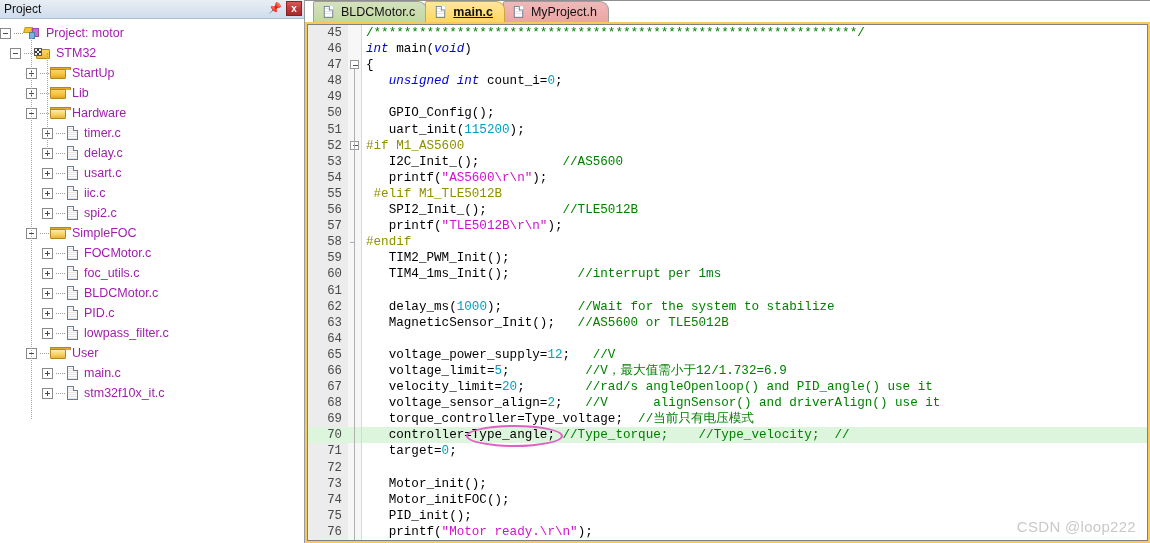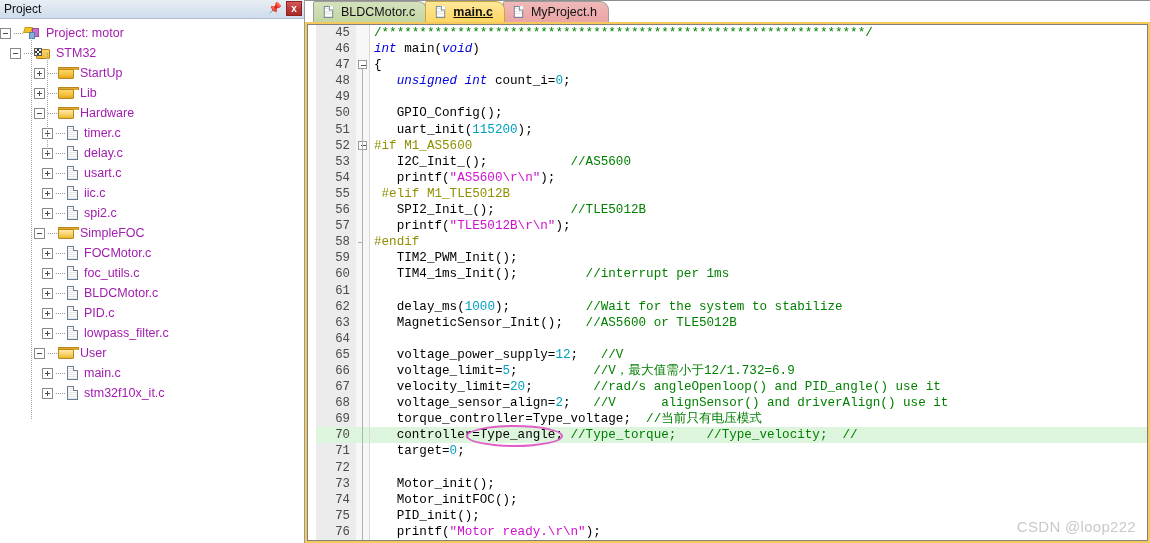--- a/index.html
+++ b/index.html
@@ -122,21 +122,21 @@
   .tgt-ic { width: 17px; height: 13px; position: relative; }
   .tgt-ic .body { position:absolute; left:2px; top:2px; width:14px; height:10px;
      background: linear-gradient(to bottom,#fbd667 0%, #f0ba35 100%);
      border:1px solid #b8861d; border-radius:1px;}
   .tgt-ic .chk { position:absolute; left:0px; top:1px; width:8px; height:8px;
      background:
        repeating-conic-gradient(#3a3a3a 0% 25%, #f0f0f0 0% 50%) 0 0/4px 4px;
      border:1px solid #555; }
 
   .indent-1 { padding-left: 10px; }
-  .indent-2 { padding-left: 34px; }
+  .indent-2 { padding-left: 26px; }
   .indent-3 { padding-left: 42px; }
 
   
   .gl { position:absolute; width:0; border-left:1px dotted #a5a5a5; }
 
   
   #editor-area {
     flex: 1; height: 543px;
     background: #ffffff;
     position: relative;
@@ -186,21 +186,20 @@
     flex:1; display:flex; position:relative;
     border: 1px solid #808080;
     background: #fff;
     overflow:hidden;
   }
   #gutter {
     width: 40px; min-width:40px;
     background: #ececec;
     position: relative;
     z-index: 2;
-    margin-left: 8px;
   }
   #fold-col {
     width: 14px; min-width:14px;
     background: #f7f7f7;
     position: relative;
     border-right: 1px solid #d8d8d8;
     z-index: 2;
   }
   #code-text {
     flex: 1;

